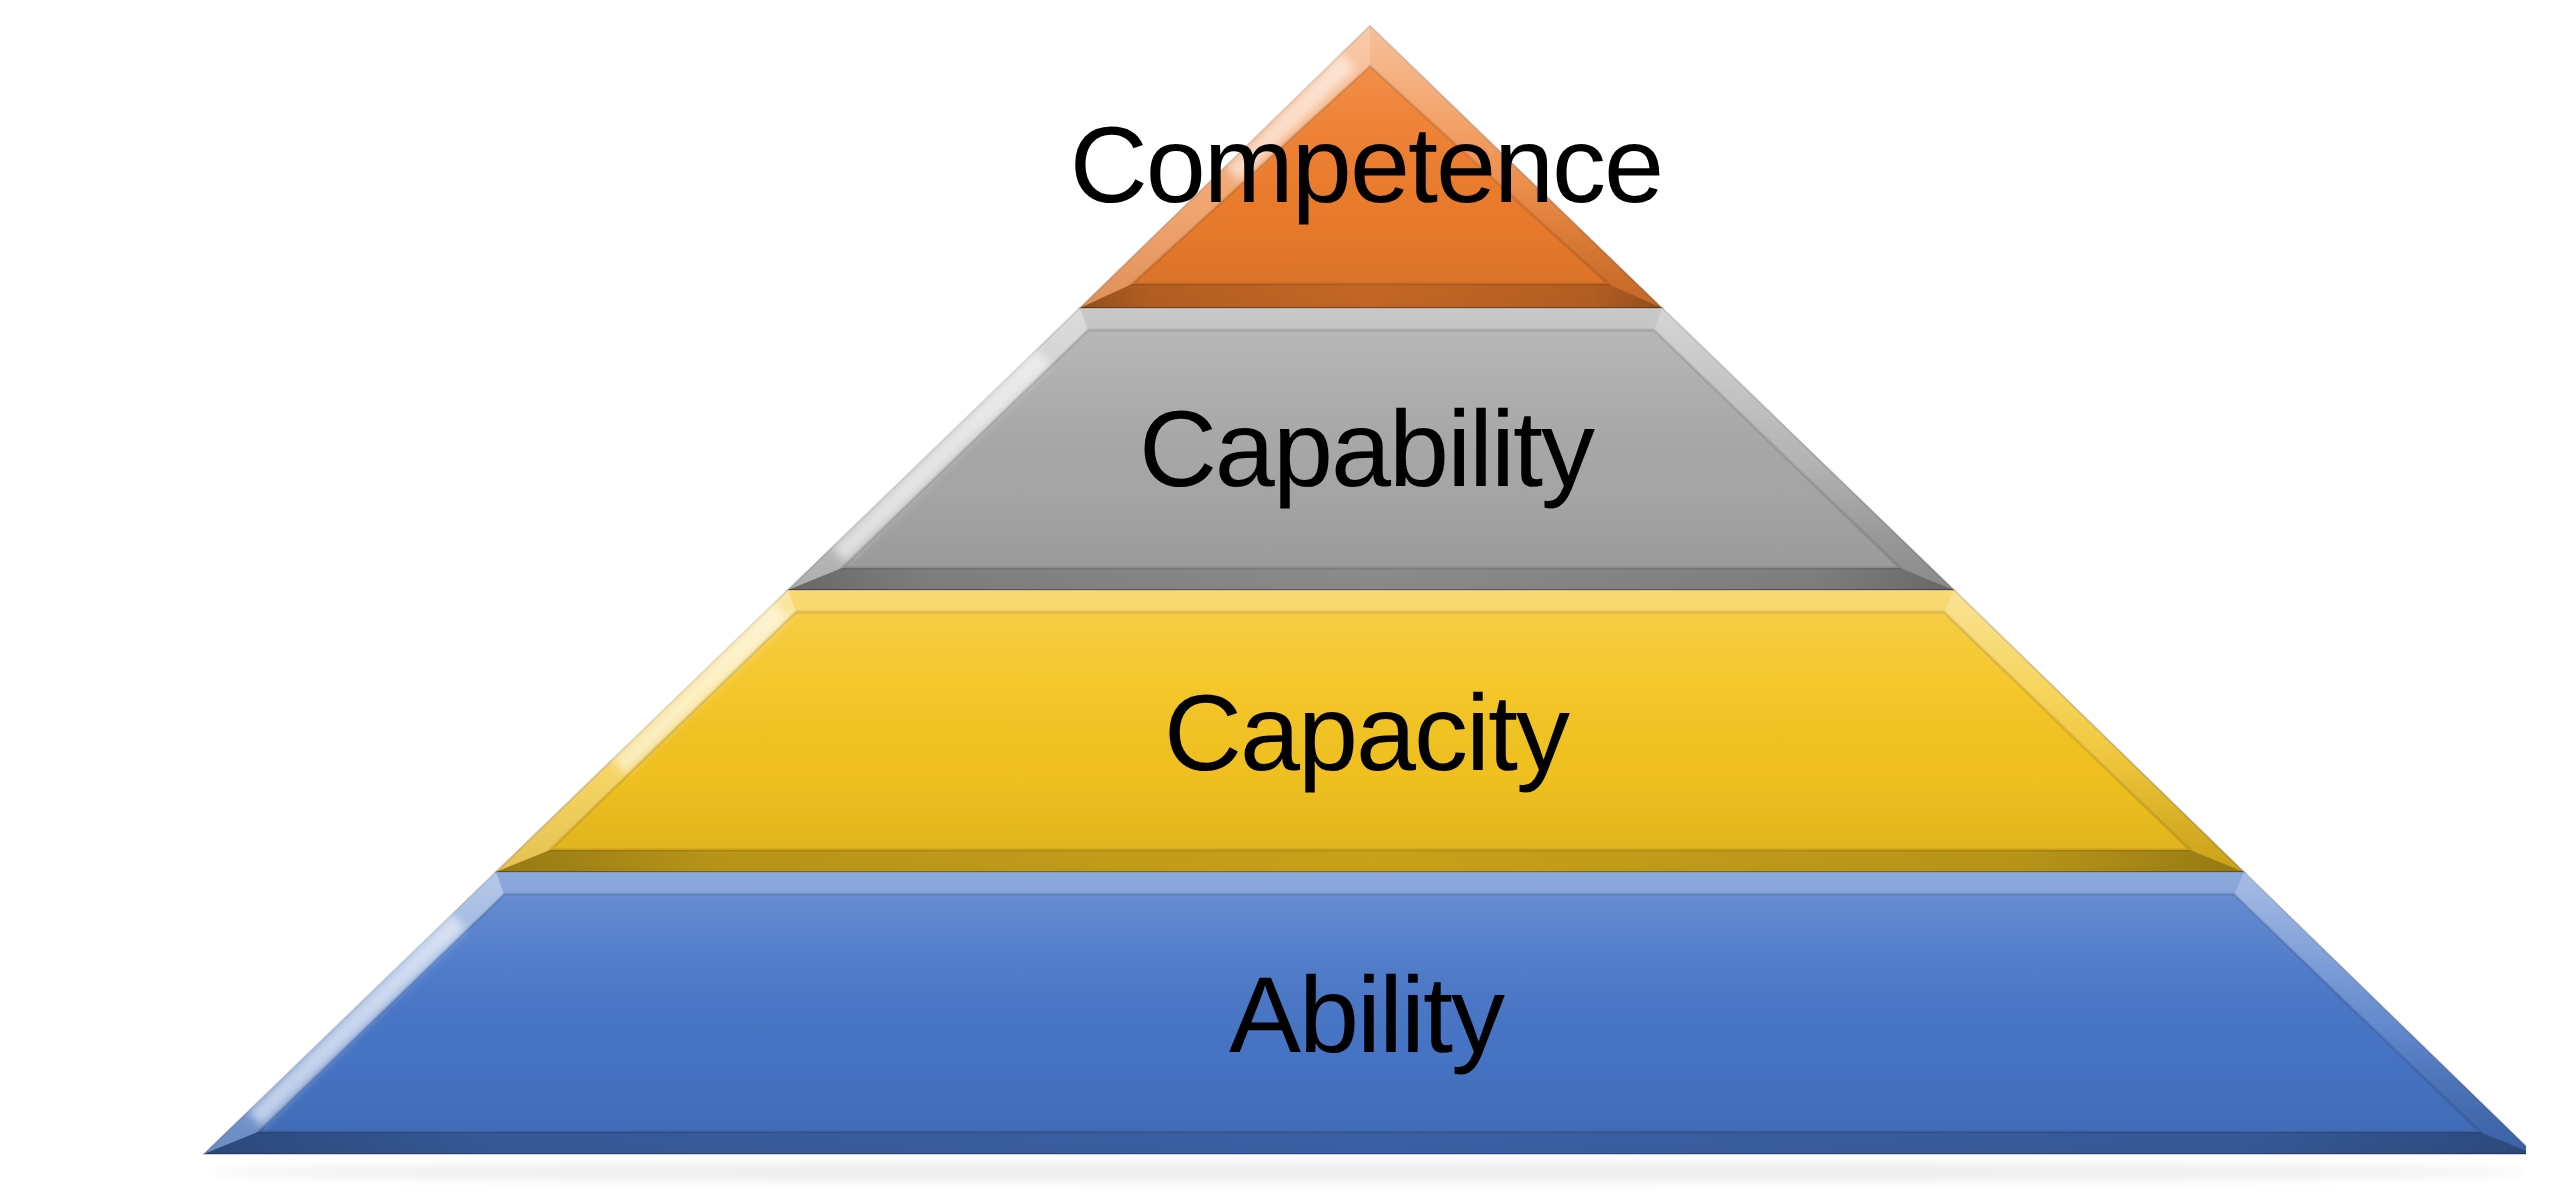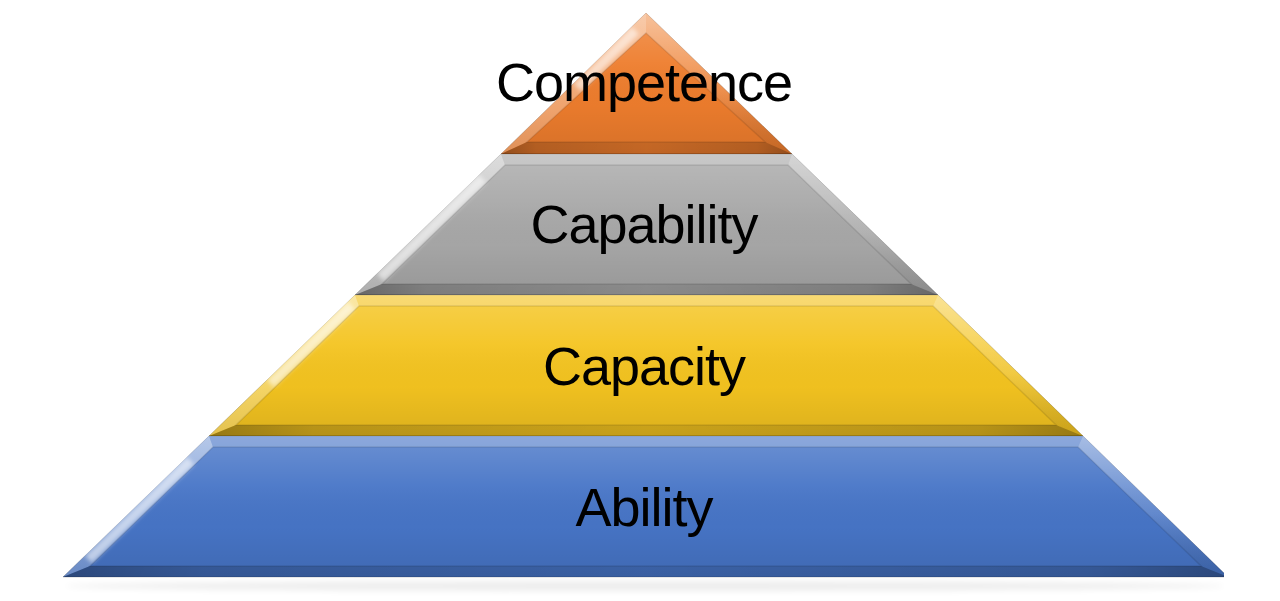--- a/index.html
+++ b/index.html
@@ -3,20 +3,21 @@
 <meta charset="utf-8">
 <style>
   html, body { margin: 0; padding: 0; background: #ffffff; }
   .stage {
     position: relative;
     width: 1224px;
     height: 601px;
     background: #ffffff;
     overflow: hidden;
     font-family: "Liberation Sans", sans-serif;
+    margin-left: 39px;
   }
   svg { display: block; }
   .lvl-label {
     font-family: "Liberation Sans", sans-serif;
     font-size: 54px;
     letter-spacing: -1px;
     fill: #000000;
     text-anchor: middle;
   }
   .face   { stroke: rgba(0,0,0,0.18); stroke-width: 1; }

